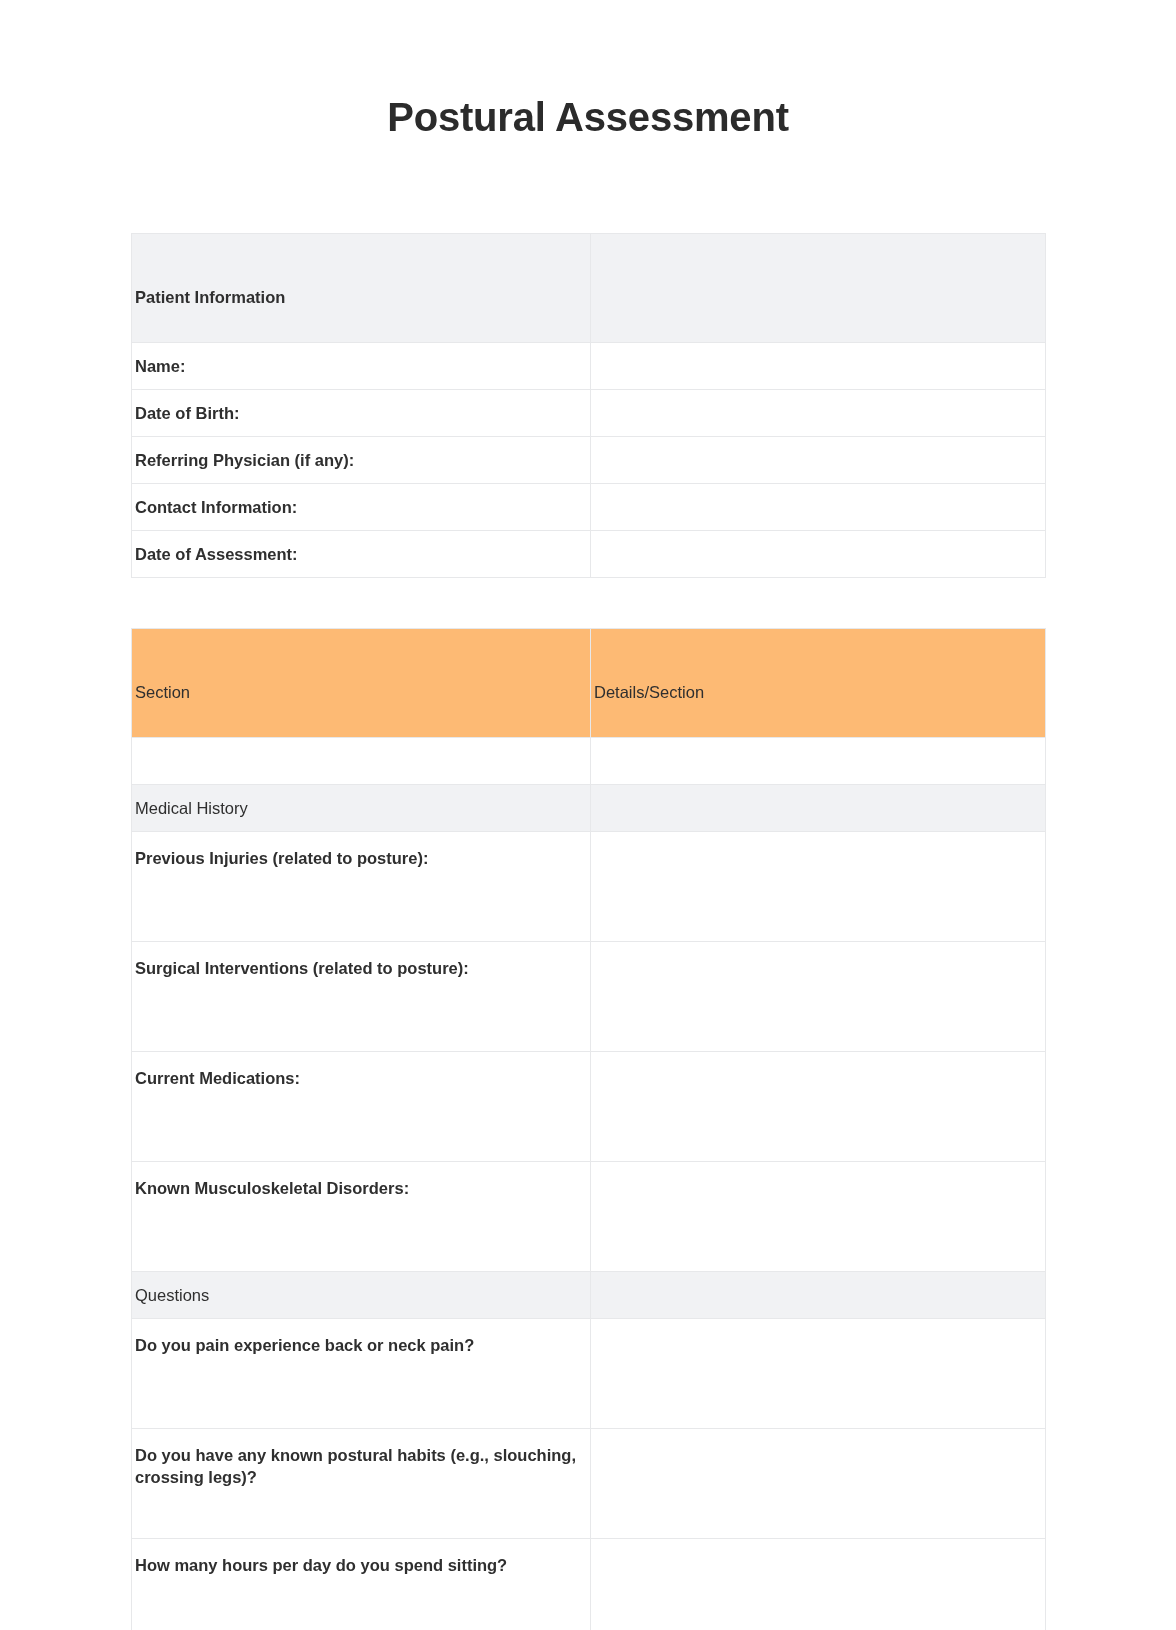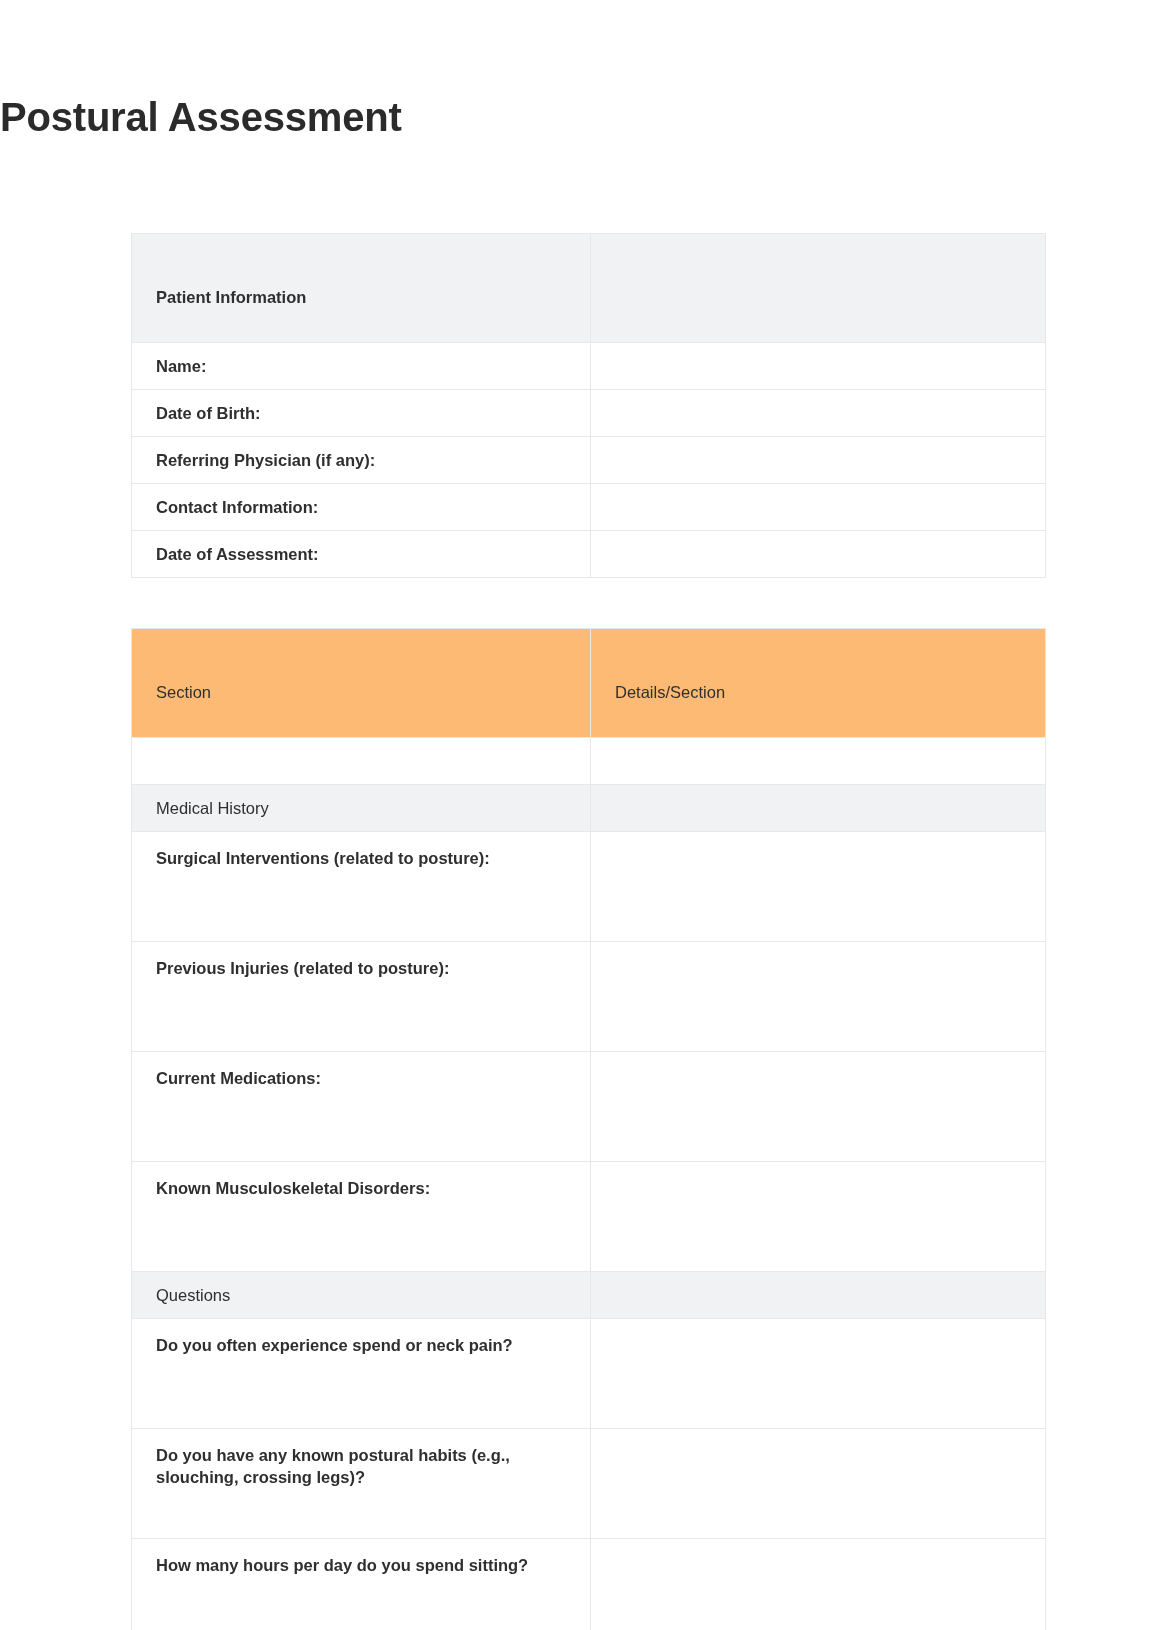--- a/index.html
+++ b/index.html
@@ -19,21 +19,21 @@
   .page {
     width: 1176px;
     min-height: 1630px;
     box-sizing: border-box;
     padding: 0;
     position: relative;
     background: #ffffff;
   }
 
   .doc-title {
-    text-align: left;
+    text-align: center;
     font-size: 40px;
     font-weight: bold;
     color: #2b2b2b;
     letter-spacing: -0.2px;
     margin: 0;
     padding-top: 95px;
     line-height: 1.1;
   }
 
   .tables-wrap {
@@ -55,21 +55,21 @@
   table.form-table.second {
     margin-top: 50px;
     margin-bottom: 120px;
   }
 
   table.form-table col.label-col { width: 459px; }
   table.form-table col.value-col { width: 455px; }
 
   table.form-table td {
     border: 1px solid #e7e8ea;
-    padding: 0 24px;
+    padding: 0 3px;
     vertical-align: middle;
     font-size: 16.5px;
     line-height: 1.35;
     color: #2f2f2f;
     background: #ffffff;
     word-wrap: break-word;
   }
 
   
   tr.band > td {
@@ -223,38 +223,38 @@
           <td>
             <span class="lbl">Medical History</span>
           </td>
           <td class="value-cell">
             <span class="lbl"></span>
           </td>
         </tr>
 
         <tr class="field-tall">
           <td>
+            <span class="lbl">Previous Injuries (related to posture):</span>
+          </td>
+          <td class="value-cell">
+            <span class="lbl"></span>
+          </td>
+        </tr>
+
+        <tr class="field-tall">
+          <td>
             <span class="lbl">Surgical Interventions (related to posture):</span>
           </td>
           <td class="value-cell">
             <span class="lbl"></span>
           </td>
         </tr>
 
         <tr class="field-tall">
           <td>
-            <span class="lbl">Previous Injuries (related to posture):</span>
-          </td>
-          <td class="value-cell">
-            <span class="lbl"></span>
-          </td>
-        </tr>
-
-        <tr class="field-tall">
-          <td>
             <span class="lbl">Current Medications:</span>
           </td>
           <td class="value-cell">
             <span class="lbl"></span>
           </td>
         </tr>
 
         <tr class="field-tall">
           <td>
             <span class="lbl">Known Musculoskeletal Disorders:</span>
@@ -268,21 +268,21 @@
           <td>
             <span class="lbl">Questions</span>
           </td>
           <td class="value-cell">
             <span class="lbl"></span>
           </td>
         </tr>
 
         <tr class="field-tall">
           <td>
-            <span class="lbl">Do you often experience spend or neck pain?</span>
+            <span class="lbl">Do you pain experience back or neck pain?</span>
           </td>
           <td class="value-cell">
             <span class="lbl"></span>
           </td>
         </tr>
 
         <tr class="field-tall">
           <td>
             <span class="lbl">Do you have any known postural habits (e.g., slouching, crossing legs)?</span>
           </td>

